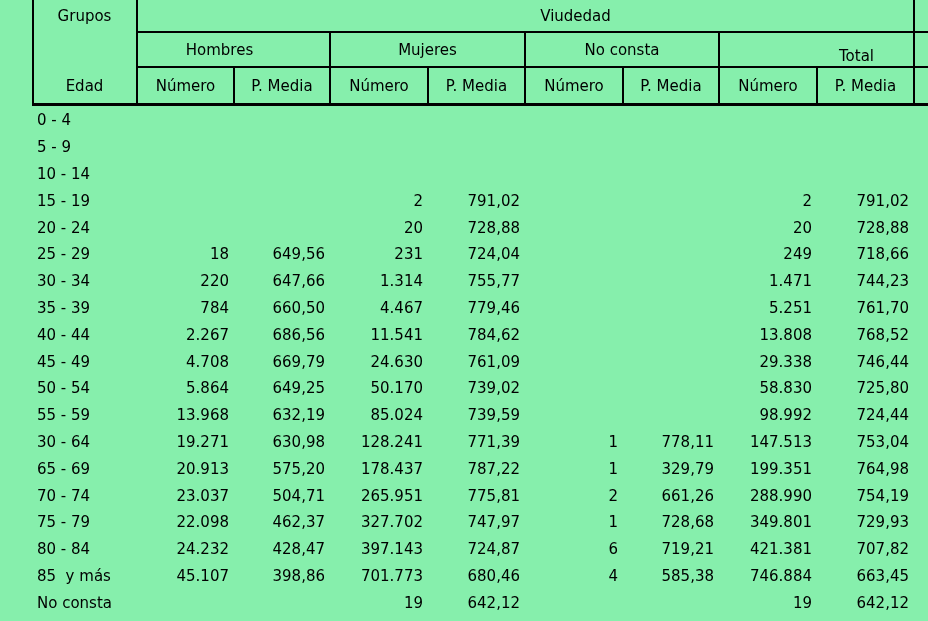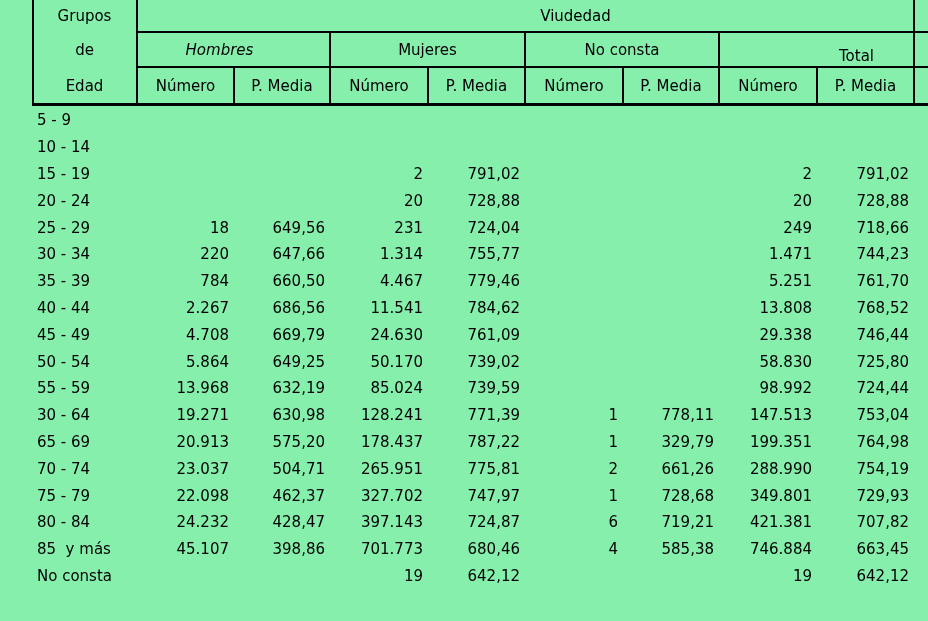--- a/index.html
+++ b/index.html
@@ -52,40 +52,50 @@
   <div class="vl" style="left:622px; top:68px; height:37px;"></div>
   <div class="vl" style="left:718px; top:33px; height:72px;"></div>
   <div class="vl" style="left:816px; top:68px; height:37px;"></div>
   <div class="vl" style="left:913px; top:0; height:105px;"></div>
 
   <div class="hl" style="left:137px; top:31px; width:791px;"></div>
   <div class="hl" style="left:137px; top:66px; width:791px;"></div>
   <div class="hl thick" style="left:32px; top:103px; width:896px;"></div>
 
   <div class="hcell" style="left:34px; top:0; width:101px; height:32px;">Grupos</div>
-  <div class="hcell" style="left:34px; top:33px; width:101px; height:33px;">de</div>
   <div class="hcell" style="left:34px; top:68px; width:101px; height:35px;">Edad</div>
 
   <div class="hcell" style="left:140px; top:0; width:775px; height:31px;padding-left:48px;">Viudedad</div>
 
-  <div class="hcell" style="left:138px; top:33px; width:163px; height:33px;font-style:italic;">Hombres</div>
+  <div class="hcell" style="left:138px; top:33px; width:163px; height:33px;">Hombres</div>
   <div class="hcell" style="left:331px; top:33px; width:193px; height:33px;">Mujeres</div>
   <div class="hcell" style="left:526px; top:33px; width:192px; height:33px;">No consta</div>
   <div class="hcell" style="left:760px; top:33px; width:193px; height:46px;">Total</div>
 
   <div class="hcell" style="left:138px; top:68px; width:95px; height:35px;">Número</div>
   <div class="hcell" style="left:235px; top:68px; width:94px; height:35px;">P. Media</div>
   <div class="hcell" style="left:331px; top:68px; width:96px; height:35px;">Número</div>
   <div class="hcell" style="left:429px; top:68px; width:95px; height:35px;">P. Media</div>
   <div class="hcell" style="left:526px; top:68px; width:96px; height:35px;">Número</div>
   <div class="hcell" style="left:624px; top:68px; width:94px; height:35px;">P. Media</div>
   <div class="hcell" style="left:720px; top:68px; width:96px; height:35px;">Número</div>
   <div class="hcell" style="left:818px; top:68px; width:95px; height:35px;">P. Media</div>
 
   <div class="rows">
+      <div class="row">
+      <div class="cell label">0 - 4</div>
+      <div class="cell num"></div>
+      <div class="cell num"></div>
+      <div class="cell num"></div>
+      <div class="cell num"></div>
+      <div class="cell num"></div>
+      <div class="cell num"></div>
+      <div class="cell num"></div>
+      <div class="cell num"></div>
+    </div>
       <div class="row">
       <div class="cell label">5 - 9</div>
       <div class="cell num"></div>
       <div class="cell num"></div>
       <div class="cell num"></div>
       <div class="cell num"></div>
       <div class="cell num"></div>
       <div class="cell num"></div>
       <div class="cell num"></div>
       <div class="cell num"></div>

